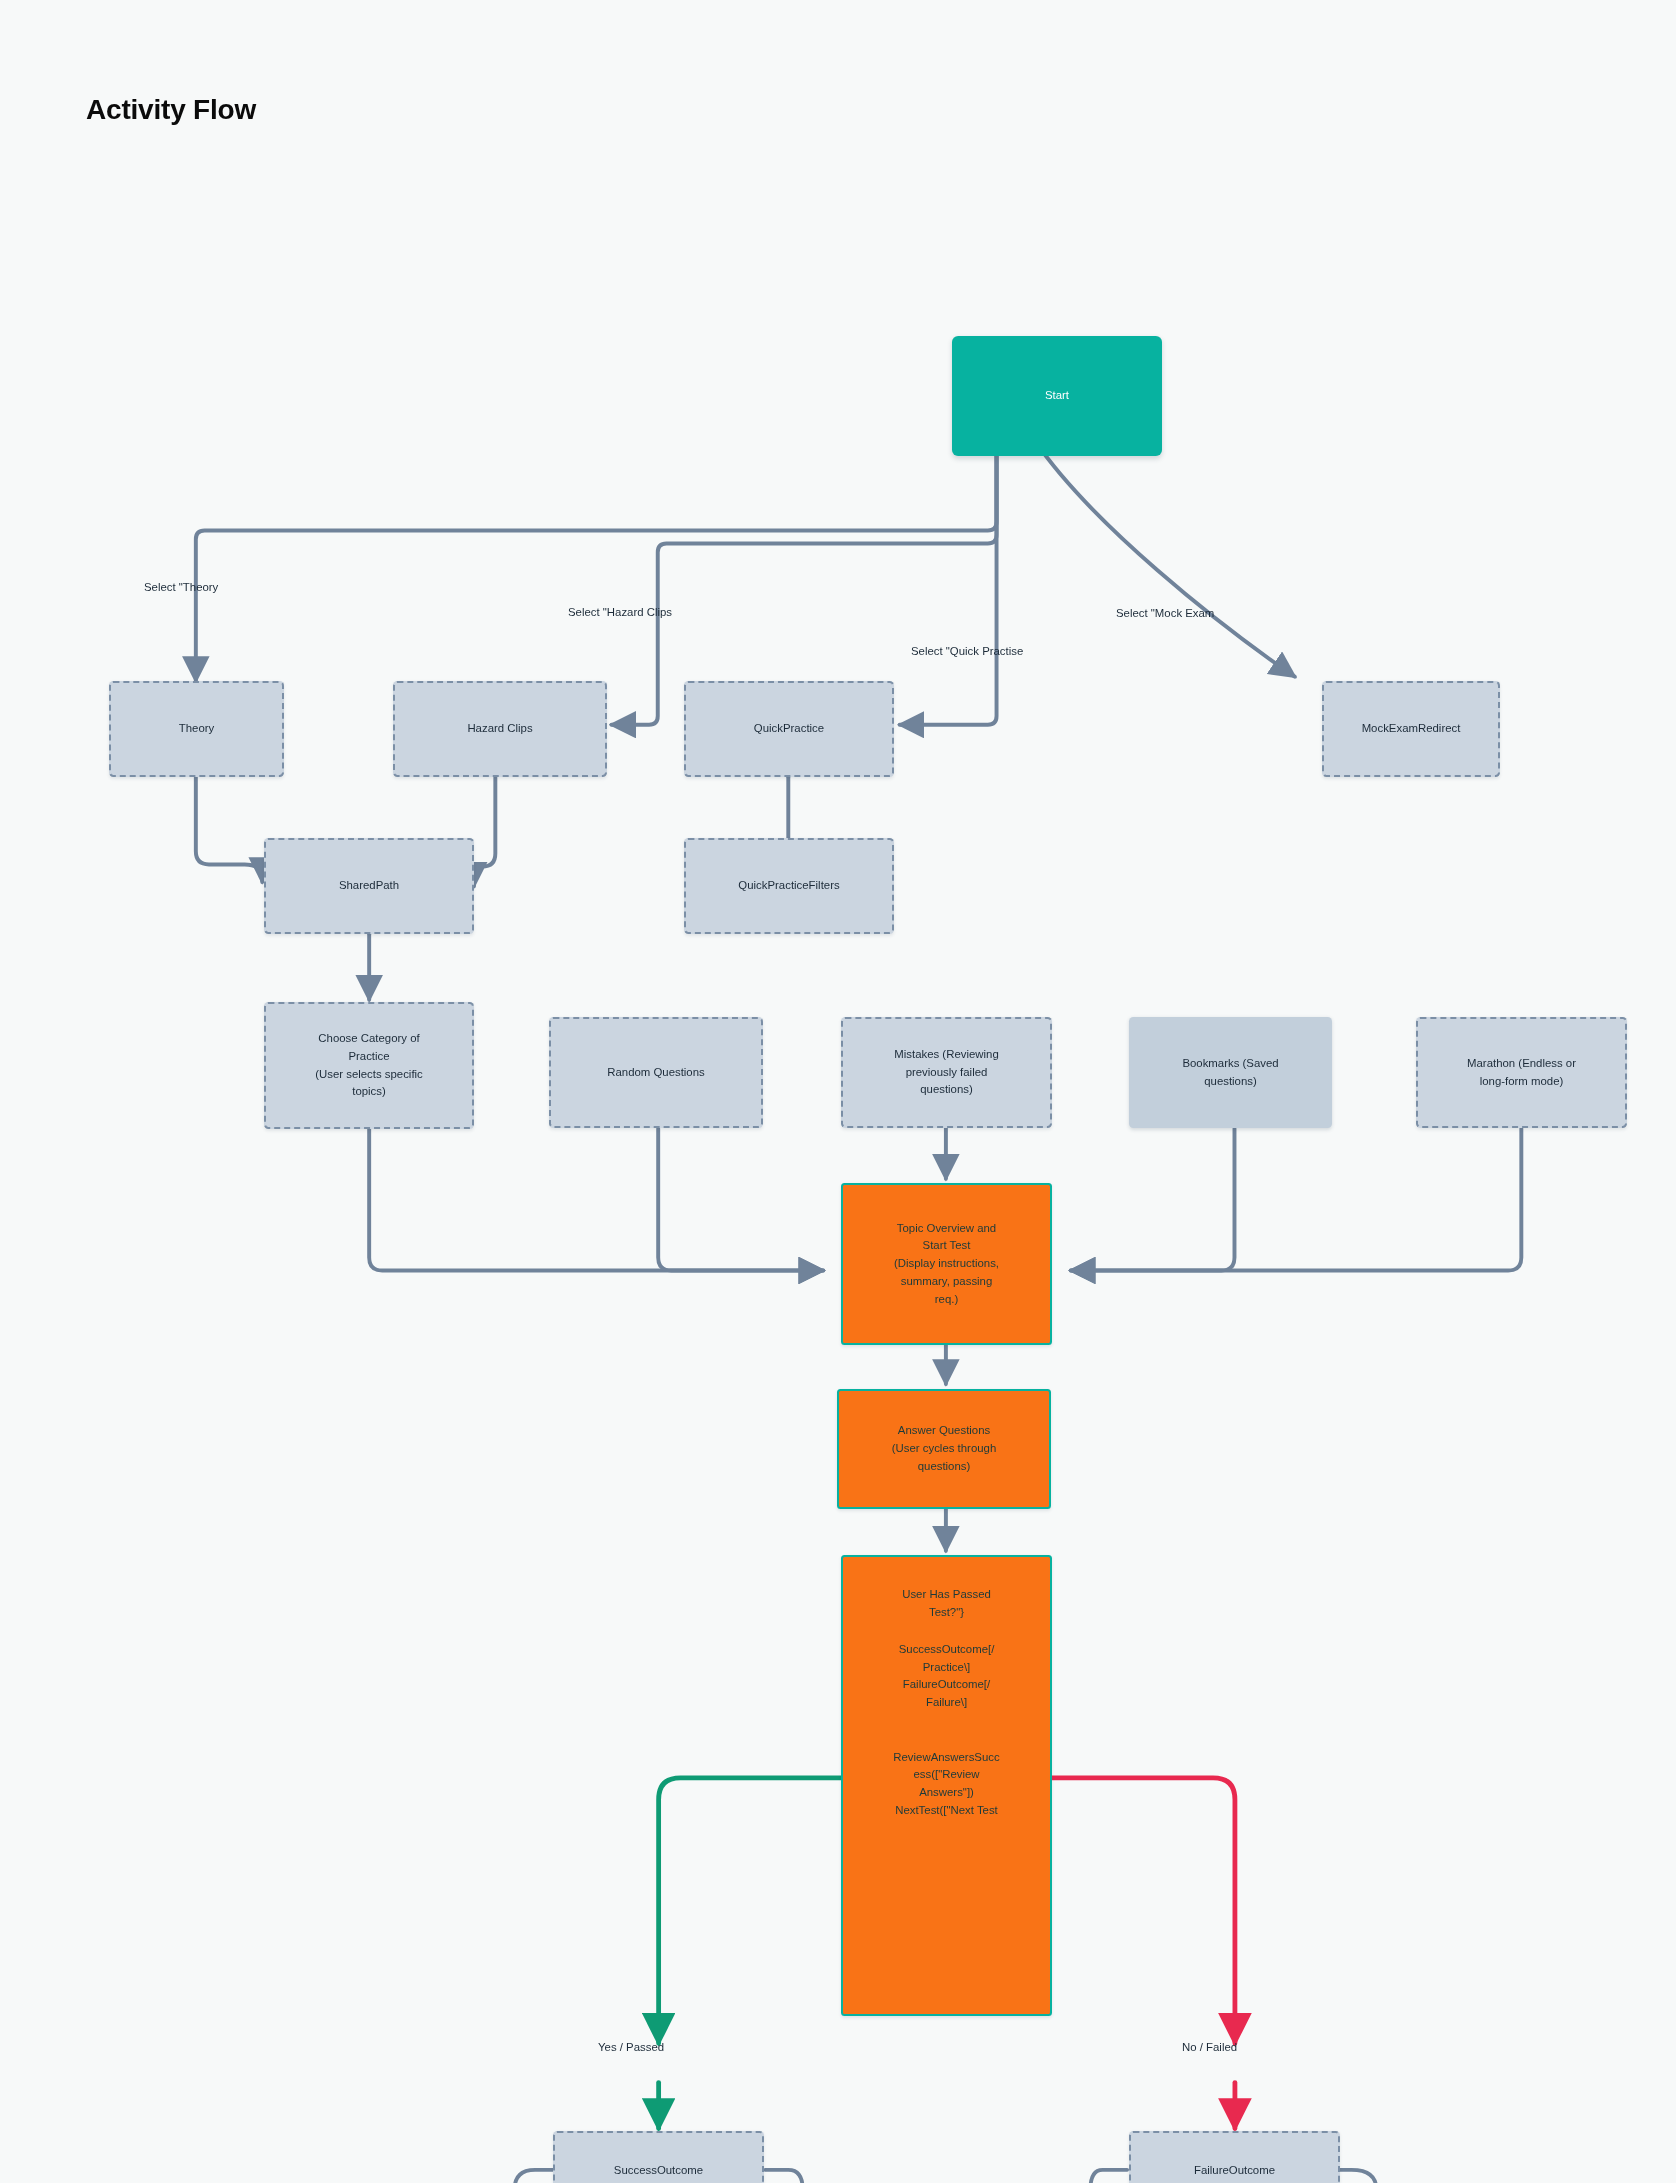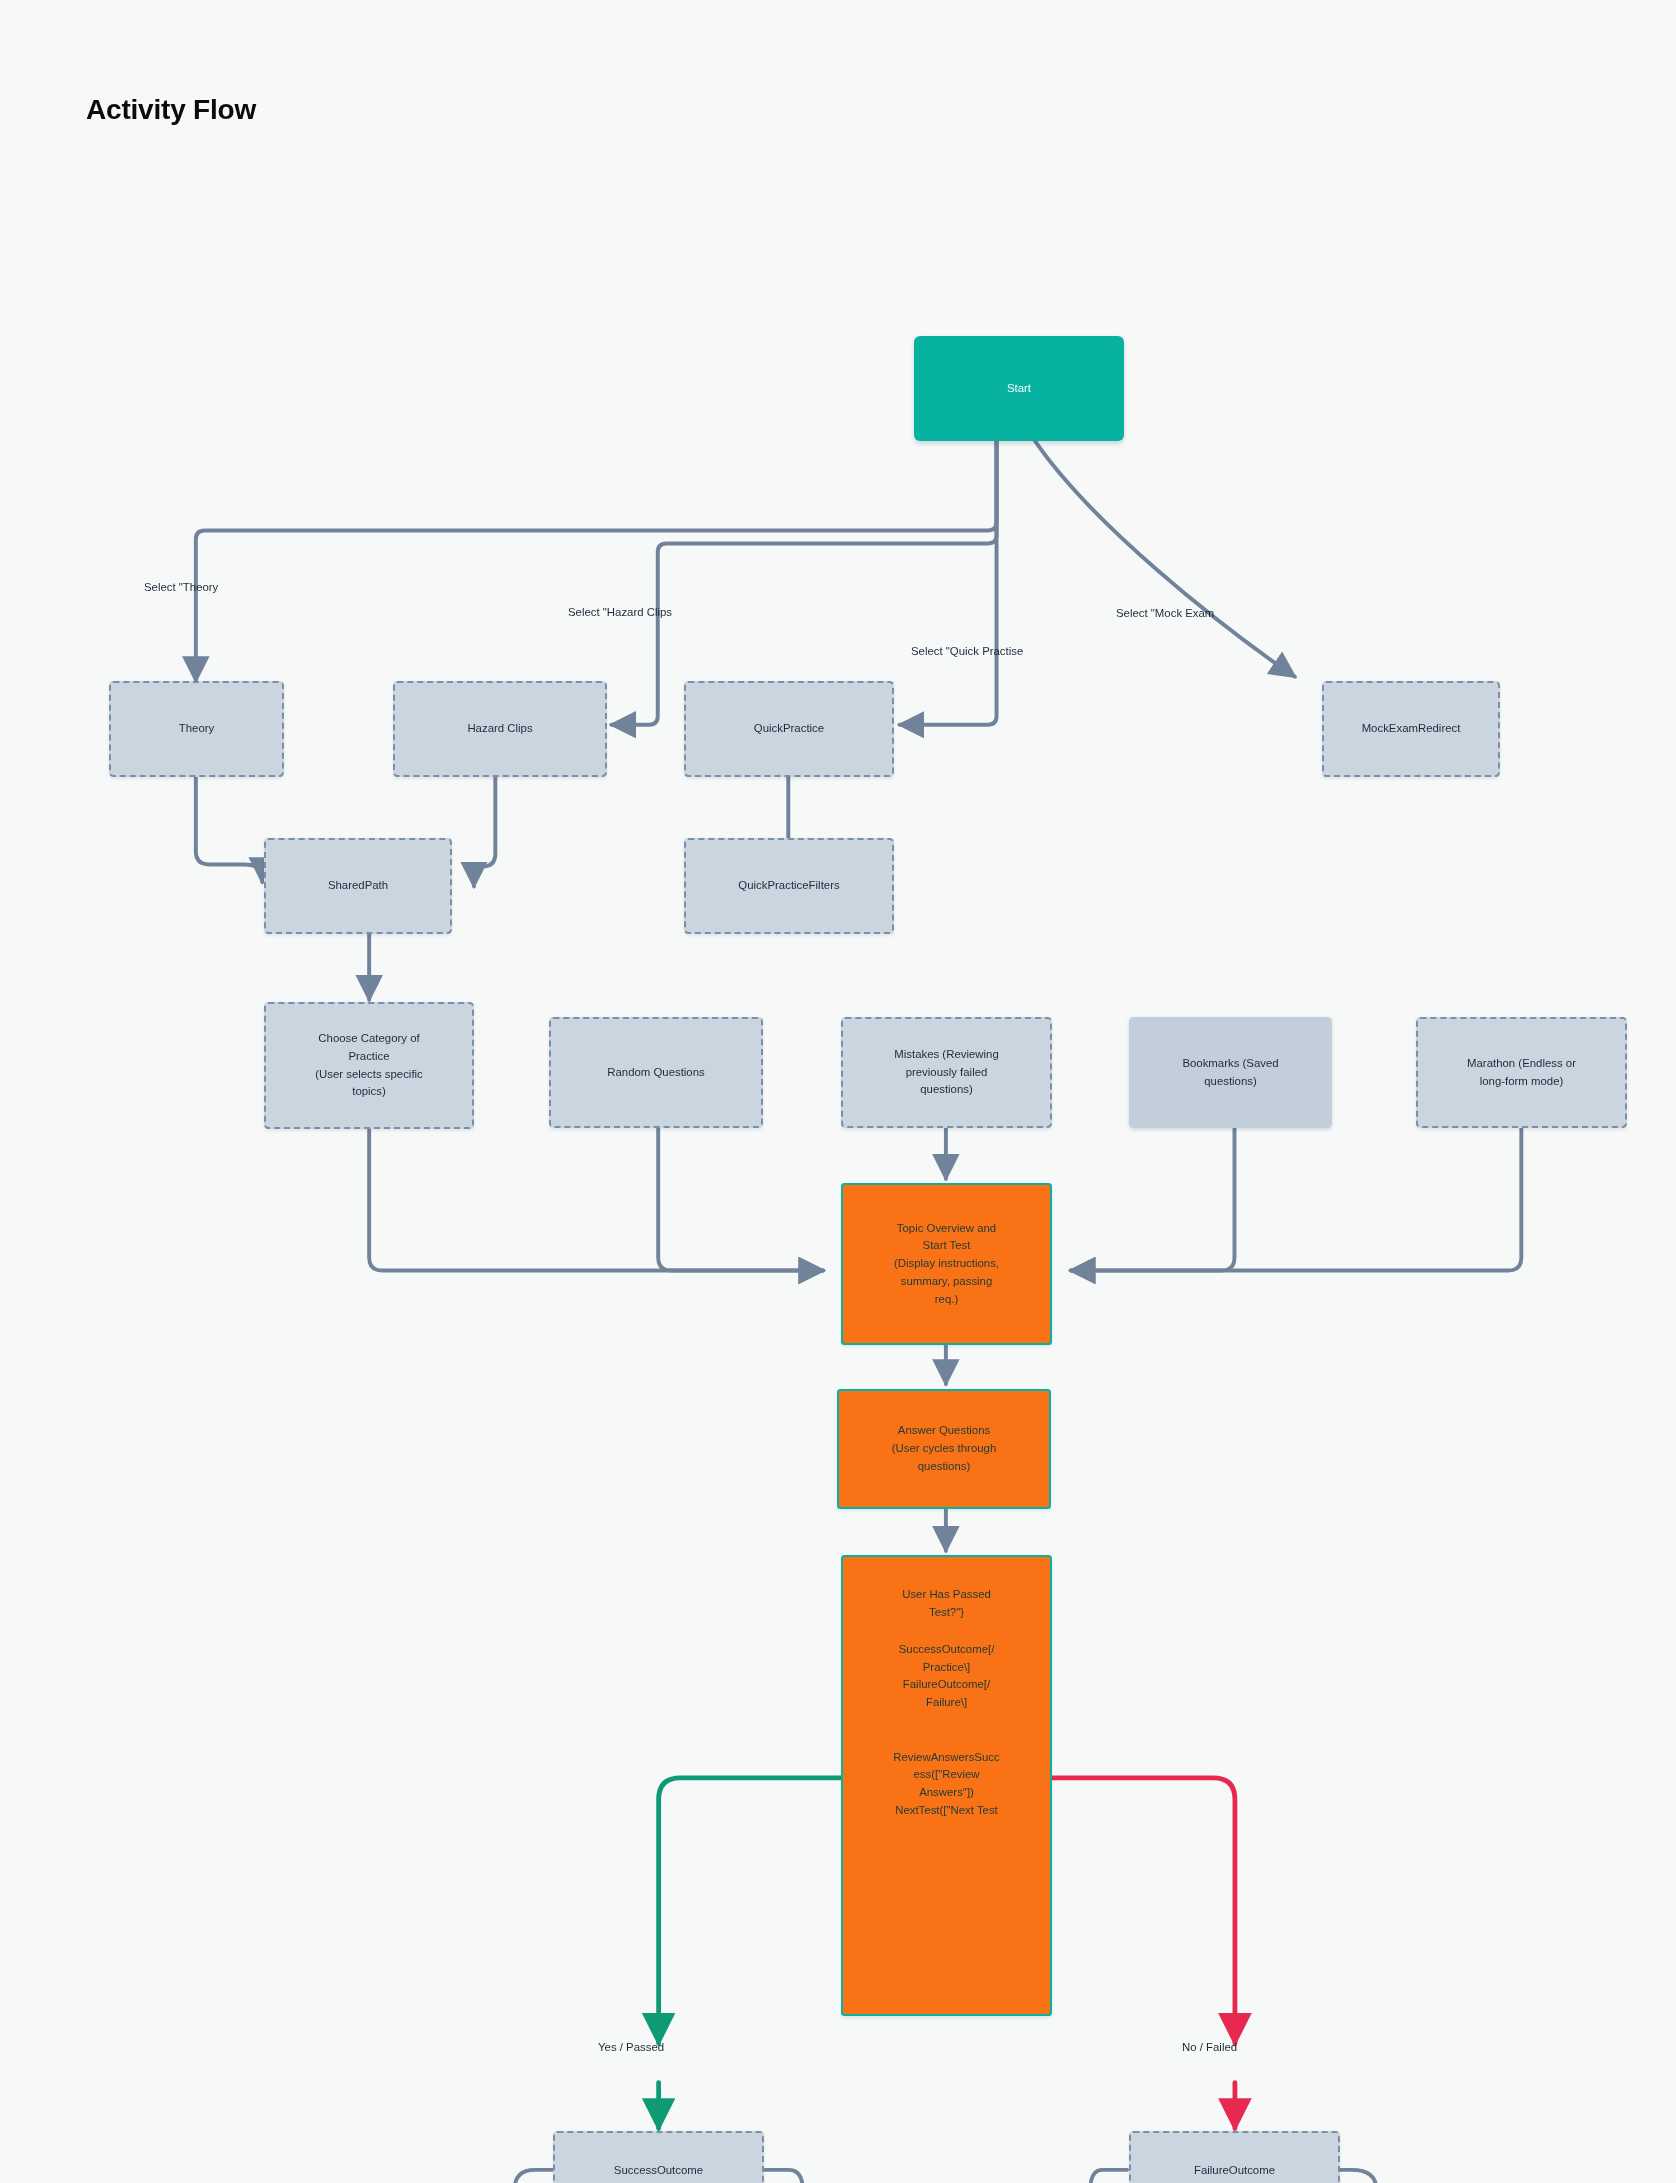--- a/index.html
+++ b/index.html
@@ -144,41 +144,41 @@
     </g>
   </svg>
 
   <div class="edge-label" style="left:144px;top:581px;">Select "Theory</div>
   <div class="edge-label" style="left:568px;top:606px;">Select "Hazard Clips</div>
   <div class="edge-label" style="left:911px;top:645px;">Select "Quick Practise</div>
   <div class="edge-label" style="left:1116px;top:607px;">Select "Mock Exam</div>
   <div class="edge-label" style="left:598px;top:2041px;">Yes / Passed</div>
   <div class="edge-label" style="left:1182px;top:2041px;">No / Failed</div>
 
-  <div class="node n-terminal" style="left:914px;top:336px;width:210px;height:105px;">
+  <div class="node n-terminal" style="left:952px;top:336px;width:210px;height:120px;">
     <span class="lbl">Start</span>
   </div>
 
   <div class="node n-default" style="left:109px;top:681px;width:175px;height:96px;">
     <span class="lbl">Theory</span>
   </div>
 
   <div class="node n-default" style="left:393px;top:681px;width:214px;height:96px;">
     <span class="lbl">Hazard Clips</span>
   </div>
 
   <div class="node n-default" style="left:684px;top:681px;width:210px;height:96px;">
     <span class="lbl">QuickPractice</span>
   </div>
 
   <div class="node n-default" style="left:1300px;top:681px;width:178px;height:96px;margin-left:22px;">
     <span class="lbl">MockExamRedirect</span>
   </div>
 
-  <div class="node n-default" style="left:264px;top:838px;width:188px;height:96px;">
+  <div class="node n-default" style="left:264px;top:838px;width:210px;height:96px;">
     <span class="lbl">SharedPath</span>
   </div>
 
   <div class="node n-default" style="left:684px;top:838px;width:210px;height:96px;">
     <span class="lbl">QuickPracticeFilters</span>
   </div>
 
   <div class="node n-default" style="left:264px;top:1002px;width:210px;height:127px;flex-direction:column;">
     <span class="lbl">Choose Category of</span>
     <span class="lbl">Practice</span>

